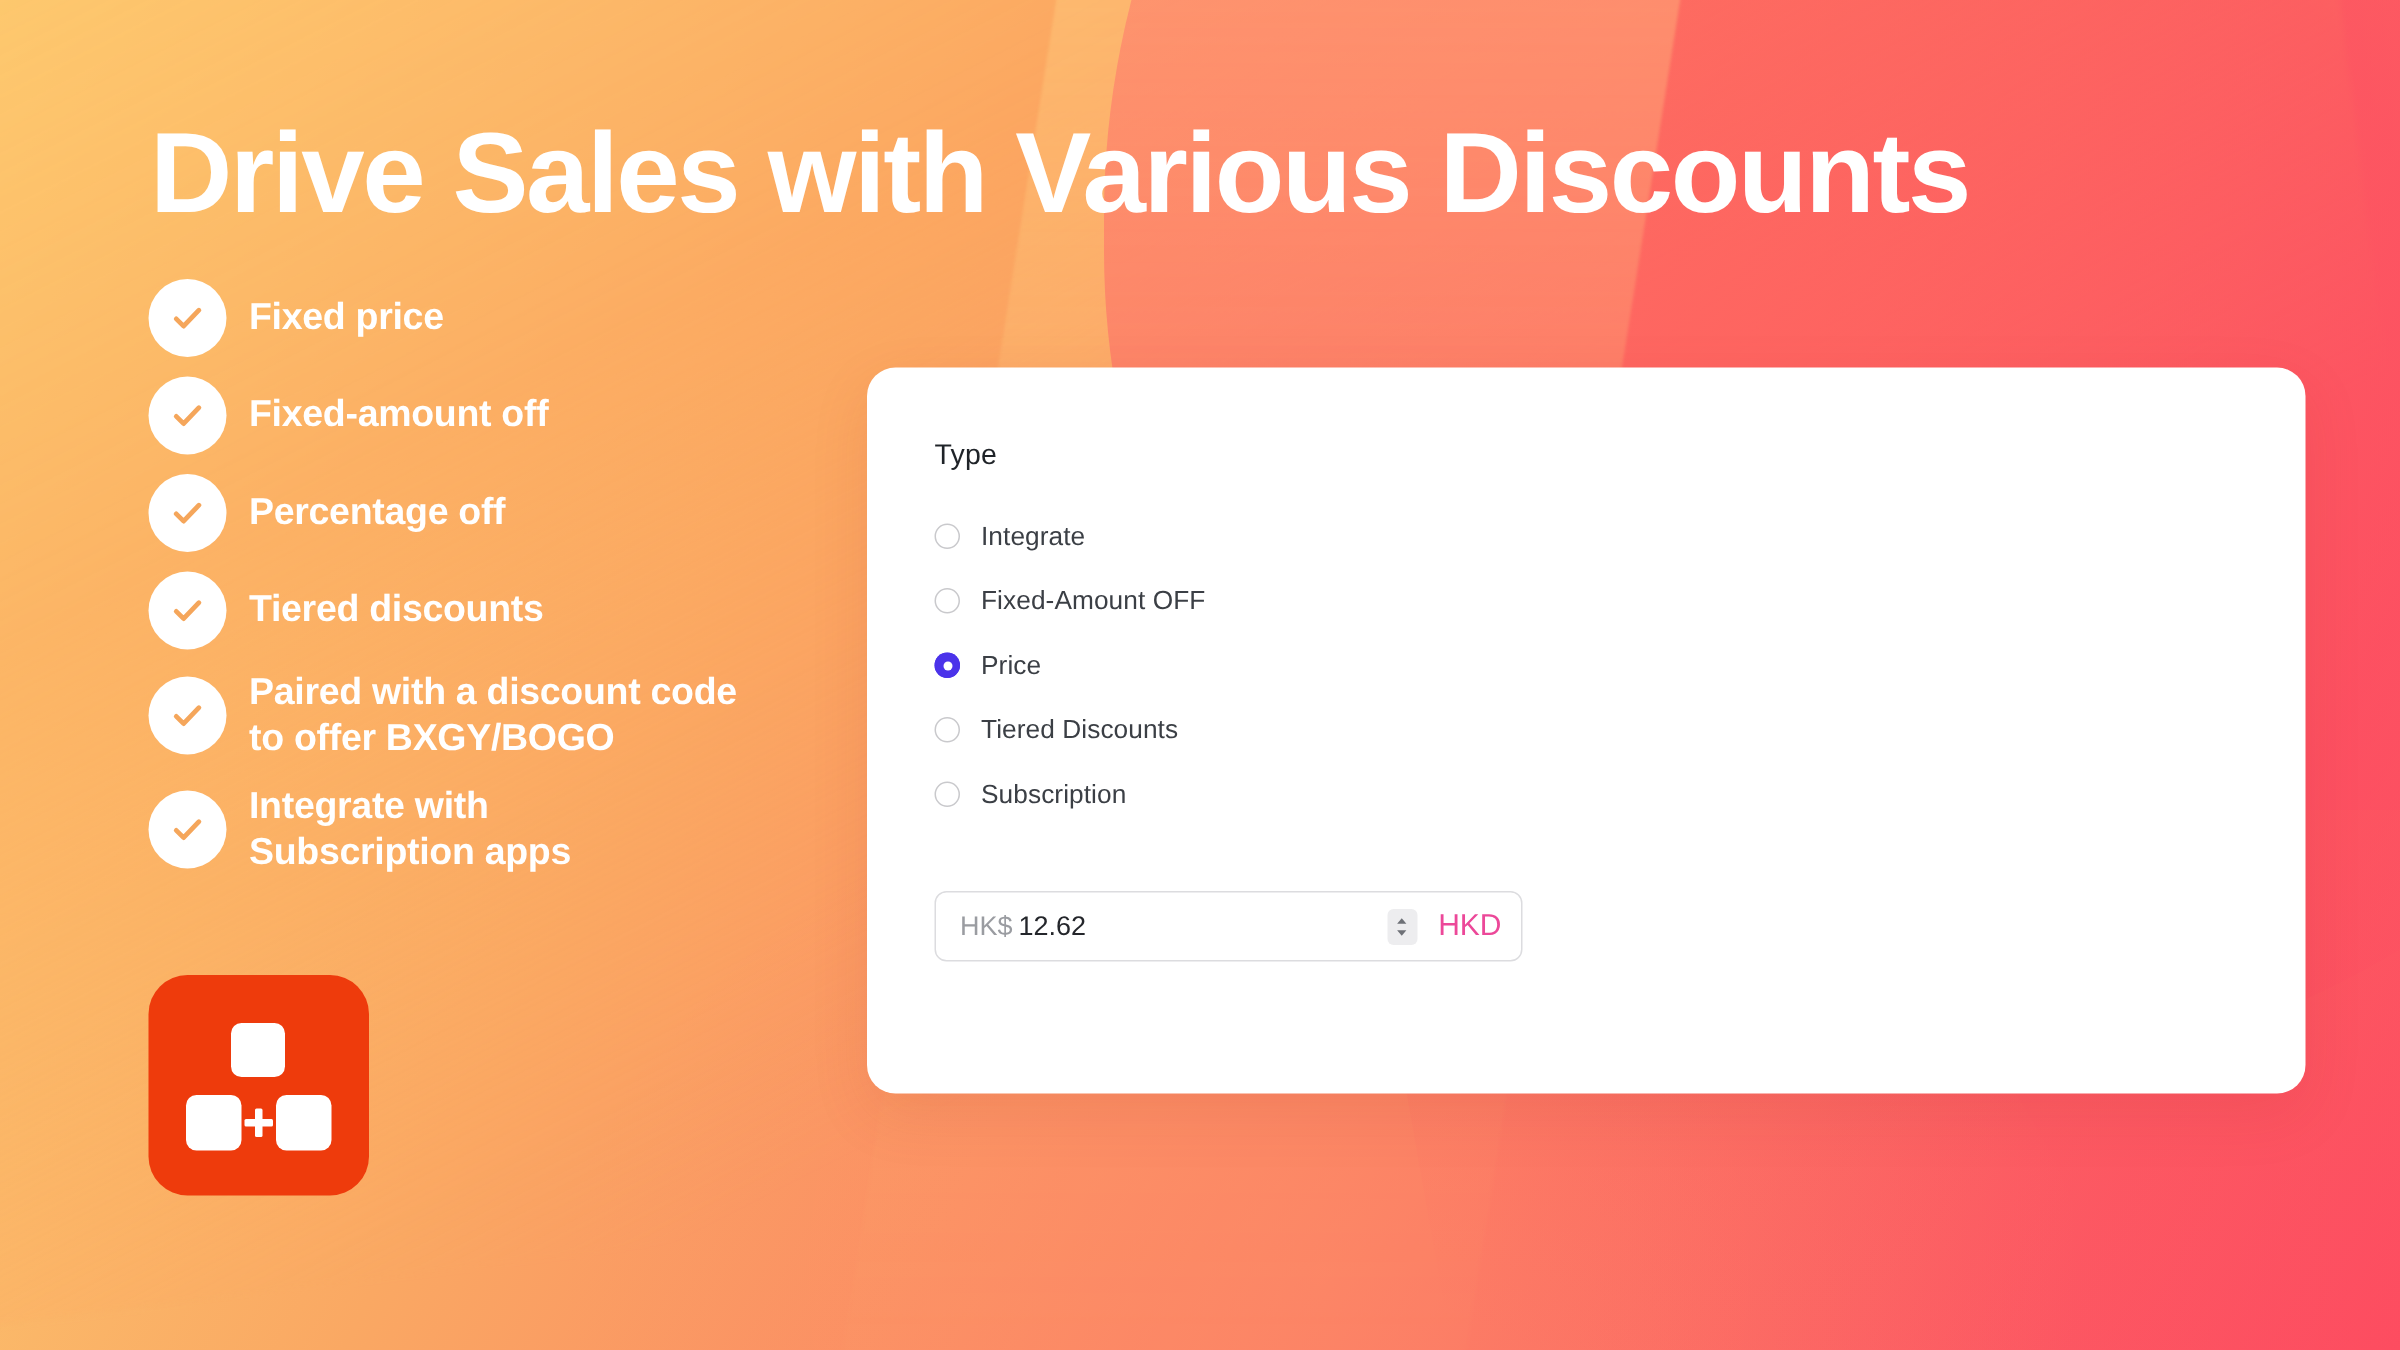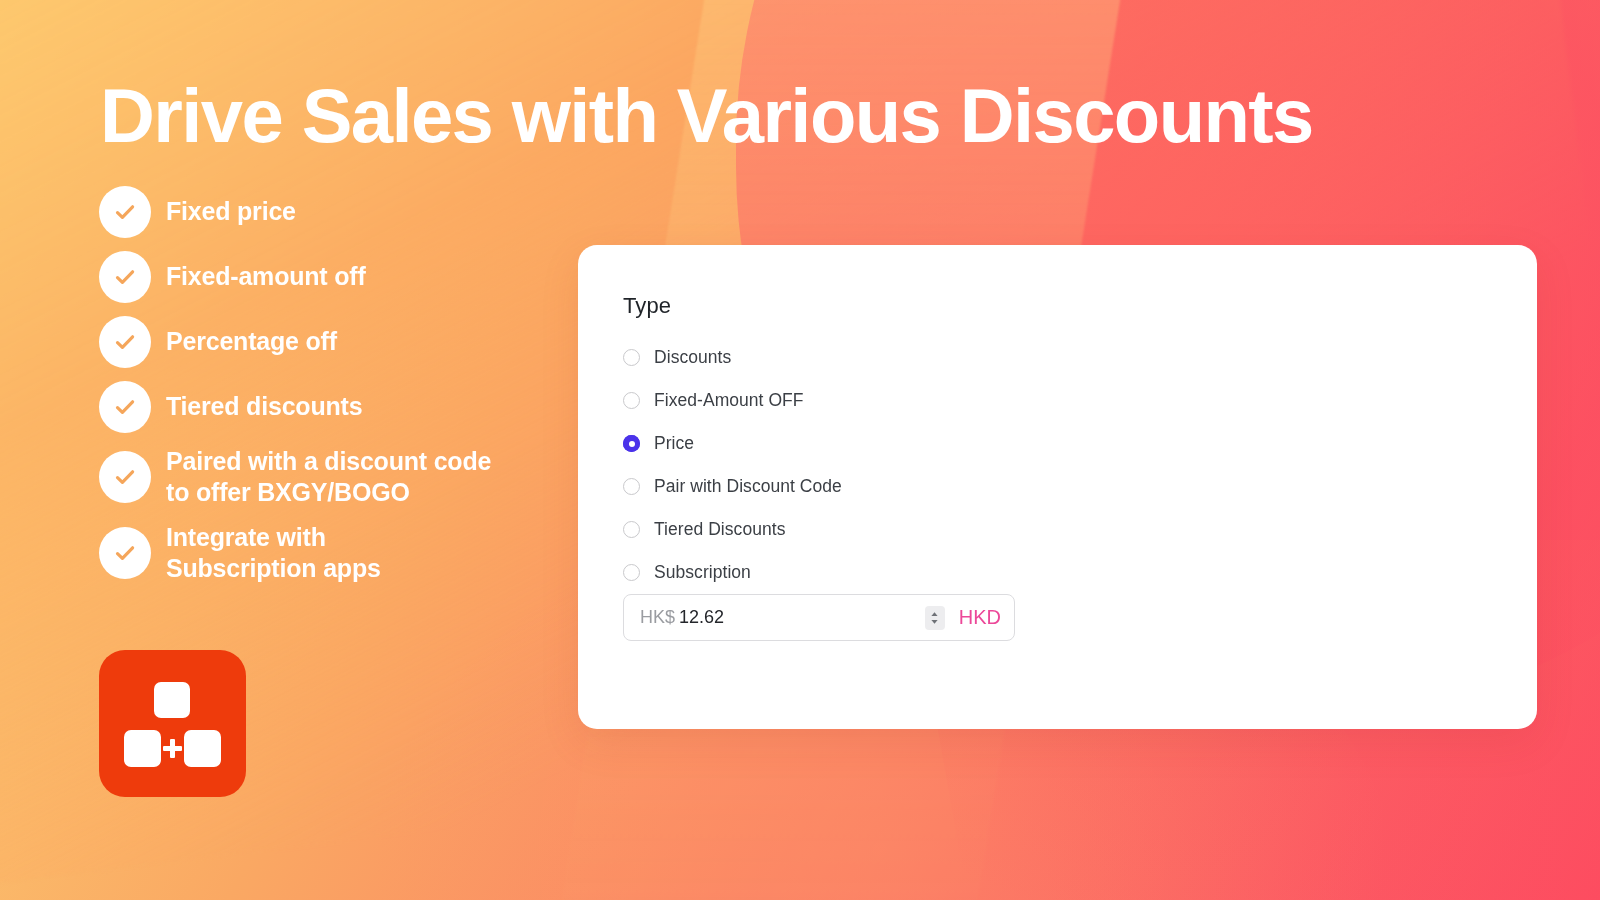--- a/index.html
+++ b/index.html
@@ -129,21 +129,21 @@
     left:578px; top:245px;
     width:959px; height:484px;
     background:#fff;
     border-radius:19px;
     box-shadow:0 14px 40px rgba(160,40,30,.10);
     z-index:3;
   }
   #card-title {
     position:absolute;
     left:45px; top:48px;
-    font-size:22px;
+    font-size:19px;
     color:#1f2328;
     letter-spacing:.1px;
   }
   #radio-group {
     position:absolute;
     left:45px; top:91px;
   }
   .radio-row {
     display:flex;
     align-items:center;
@@ -288,37 +288,33 @@
 </div>
 
 <div id="card">
 
   <div id="card-title">Type</div>
 
   <div id="radio-group">
 
     <div class="radio-row">
       <span class="radio-dot"></span>
-      <span class="radio-label">Discounts</span>
+      <span class="radio-label">Integrate</span>
     </div>
 
     <div class="radio-row">
       <span class="radio-dot"></span>
       <span class="radio-label">Fixed-Amount OFF</span>
     </div>
 
     <div class="radio-row selected">
       <span class="radio-dot"></span>
       <span class="radio-label">Price</span>
     </div>
 
-    <div class="radio-row">
-      <span class="radio-dot"></span>
-      <span class="radio-label">Pair with Discount Code</span>
-    </div>
 
     <div class="radio-row">
       <span class="radio-dot"></span>
       <span class="radio-label">Tiered Discounts</span>
     </div>
 
     <div class="radio-row">
       <span class="radio-dot"></span>
       <span class="radio-label">Subscription</span>
     </div>

